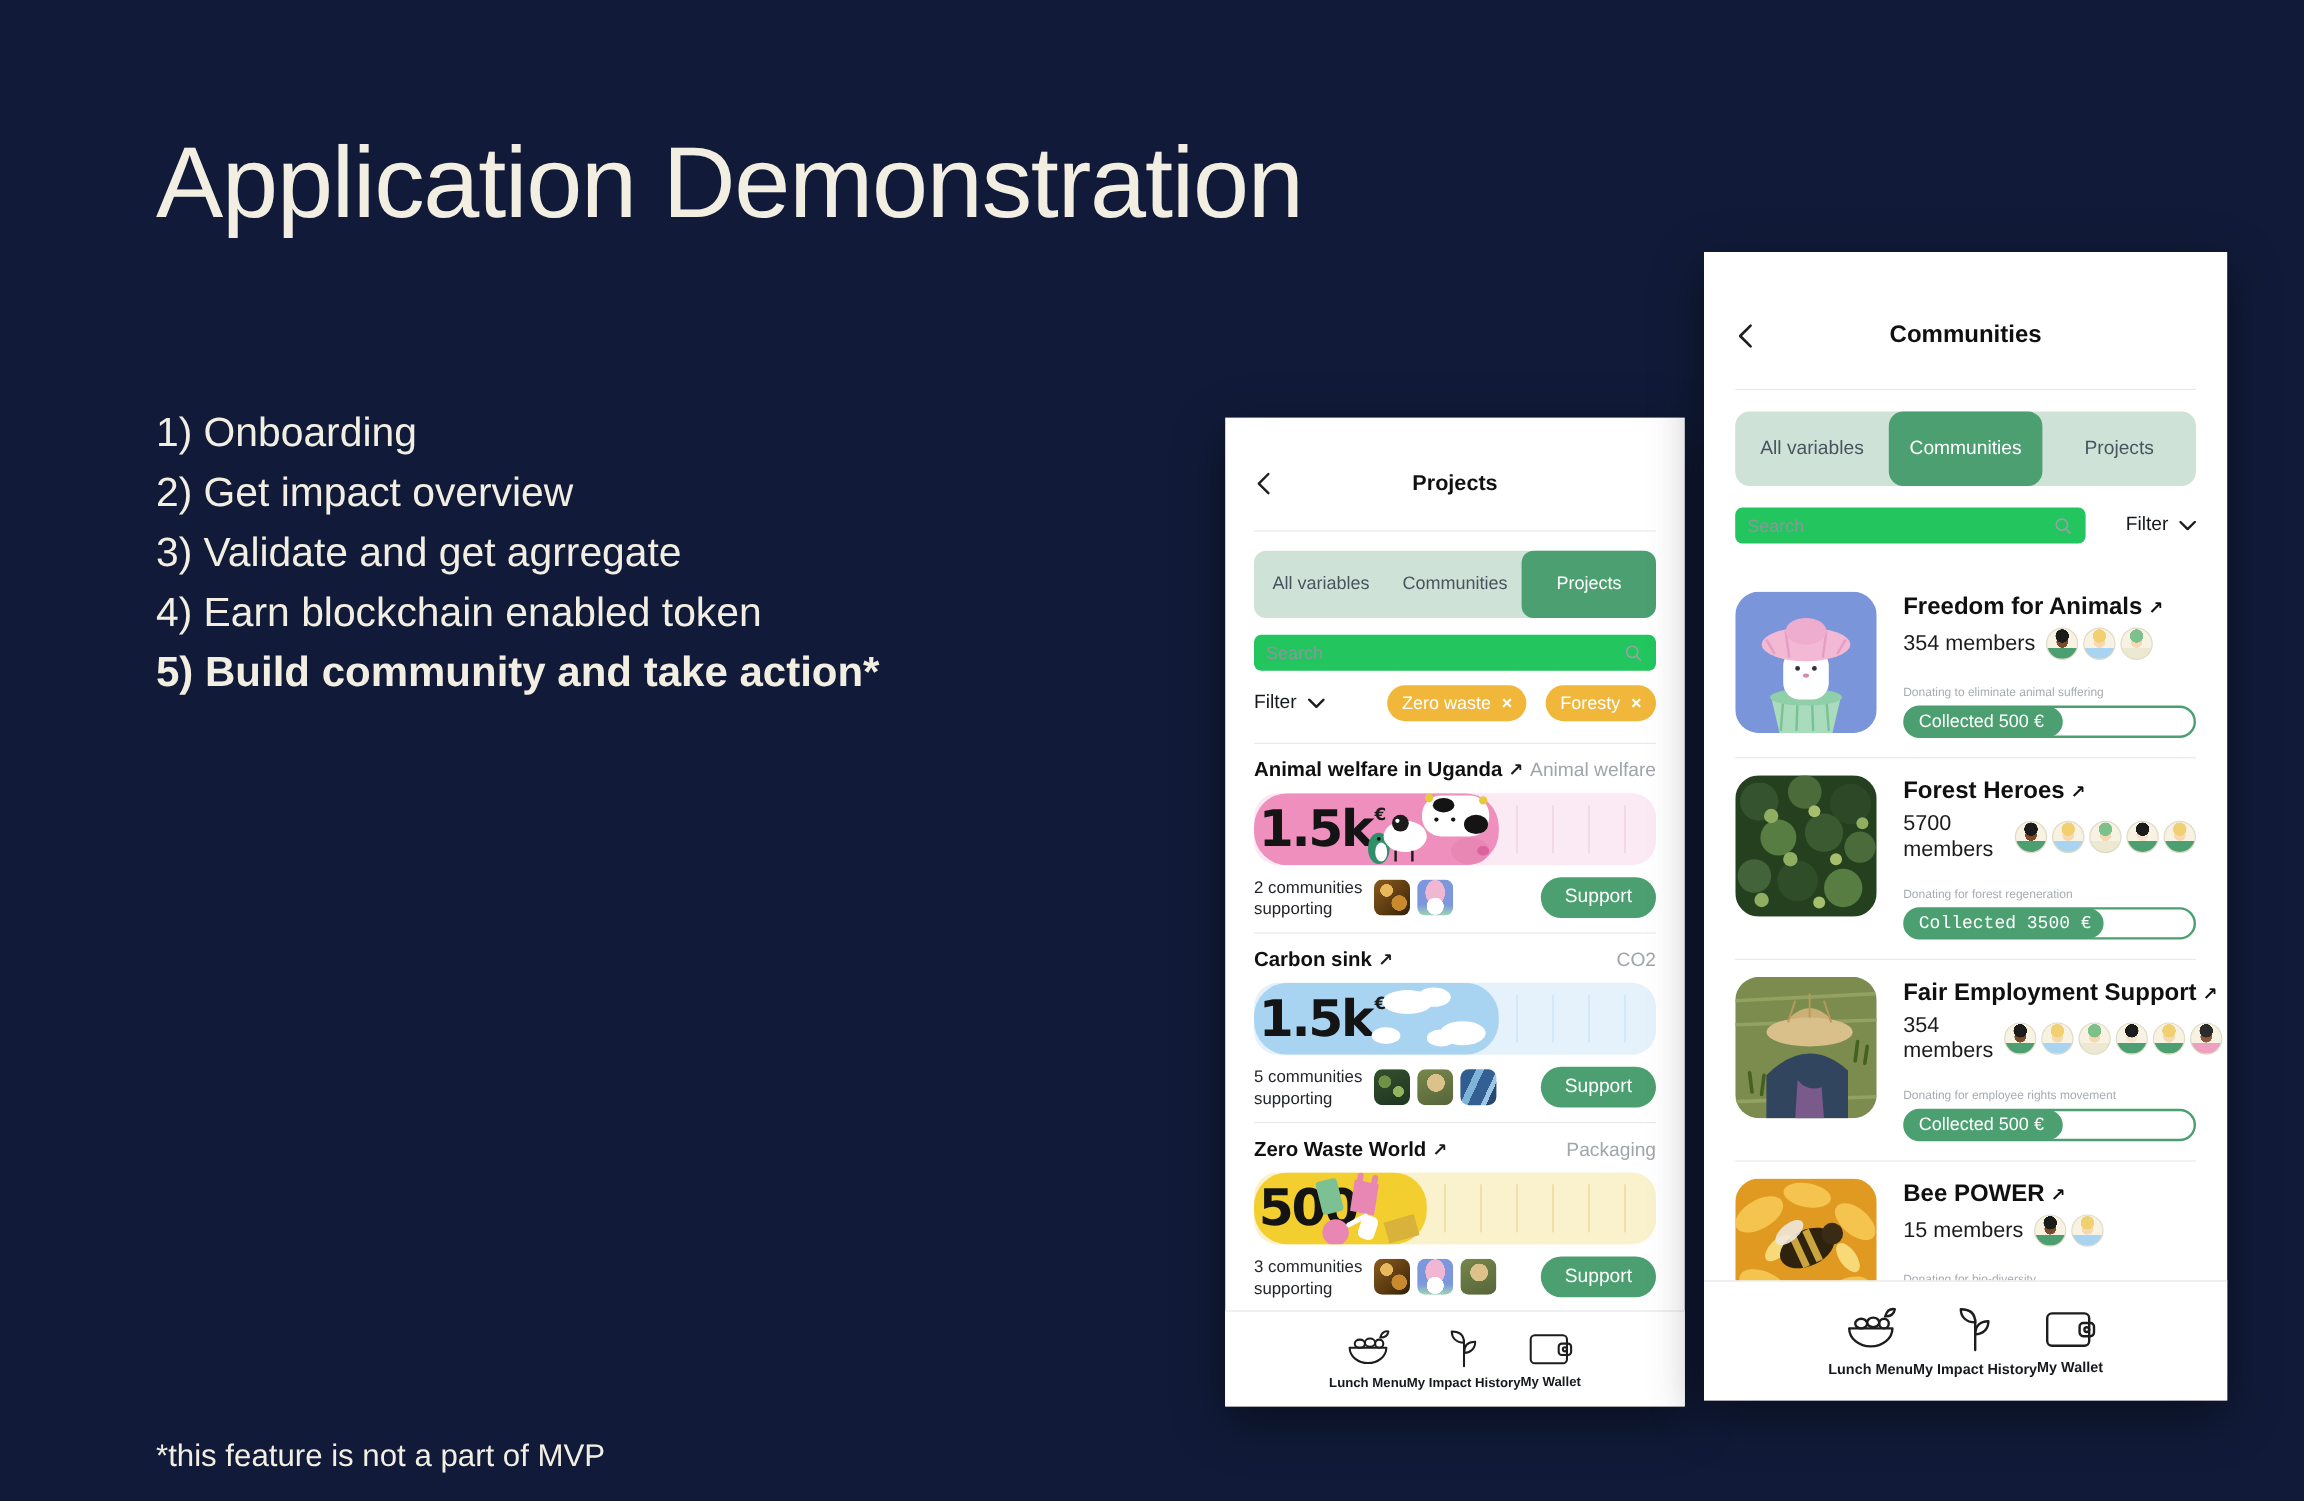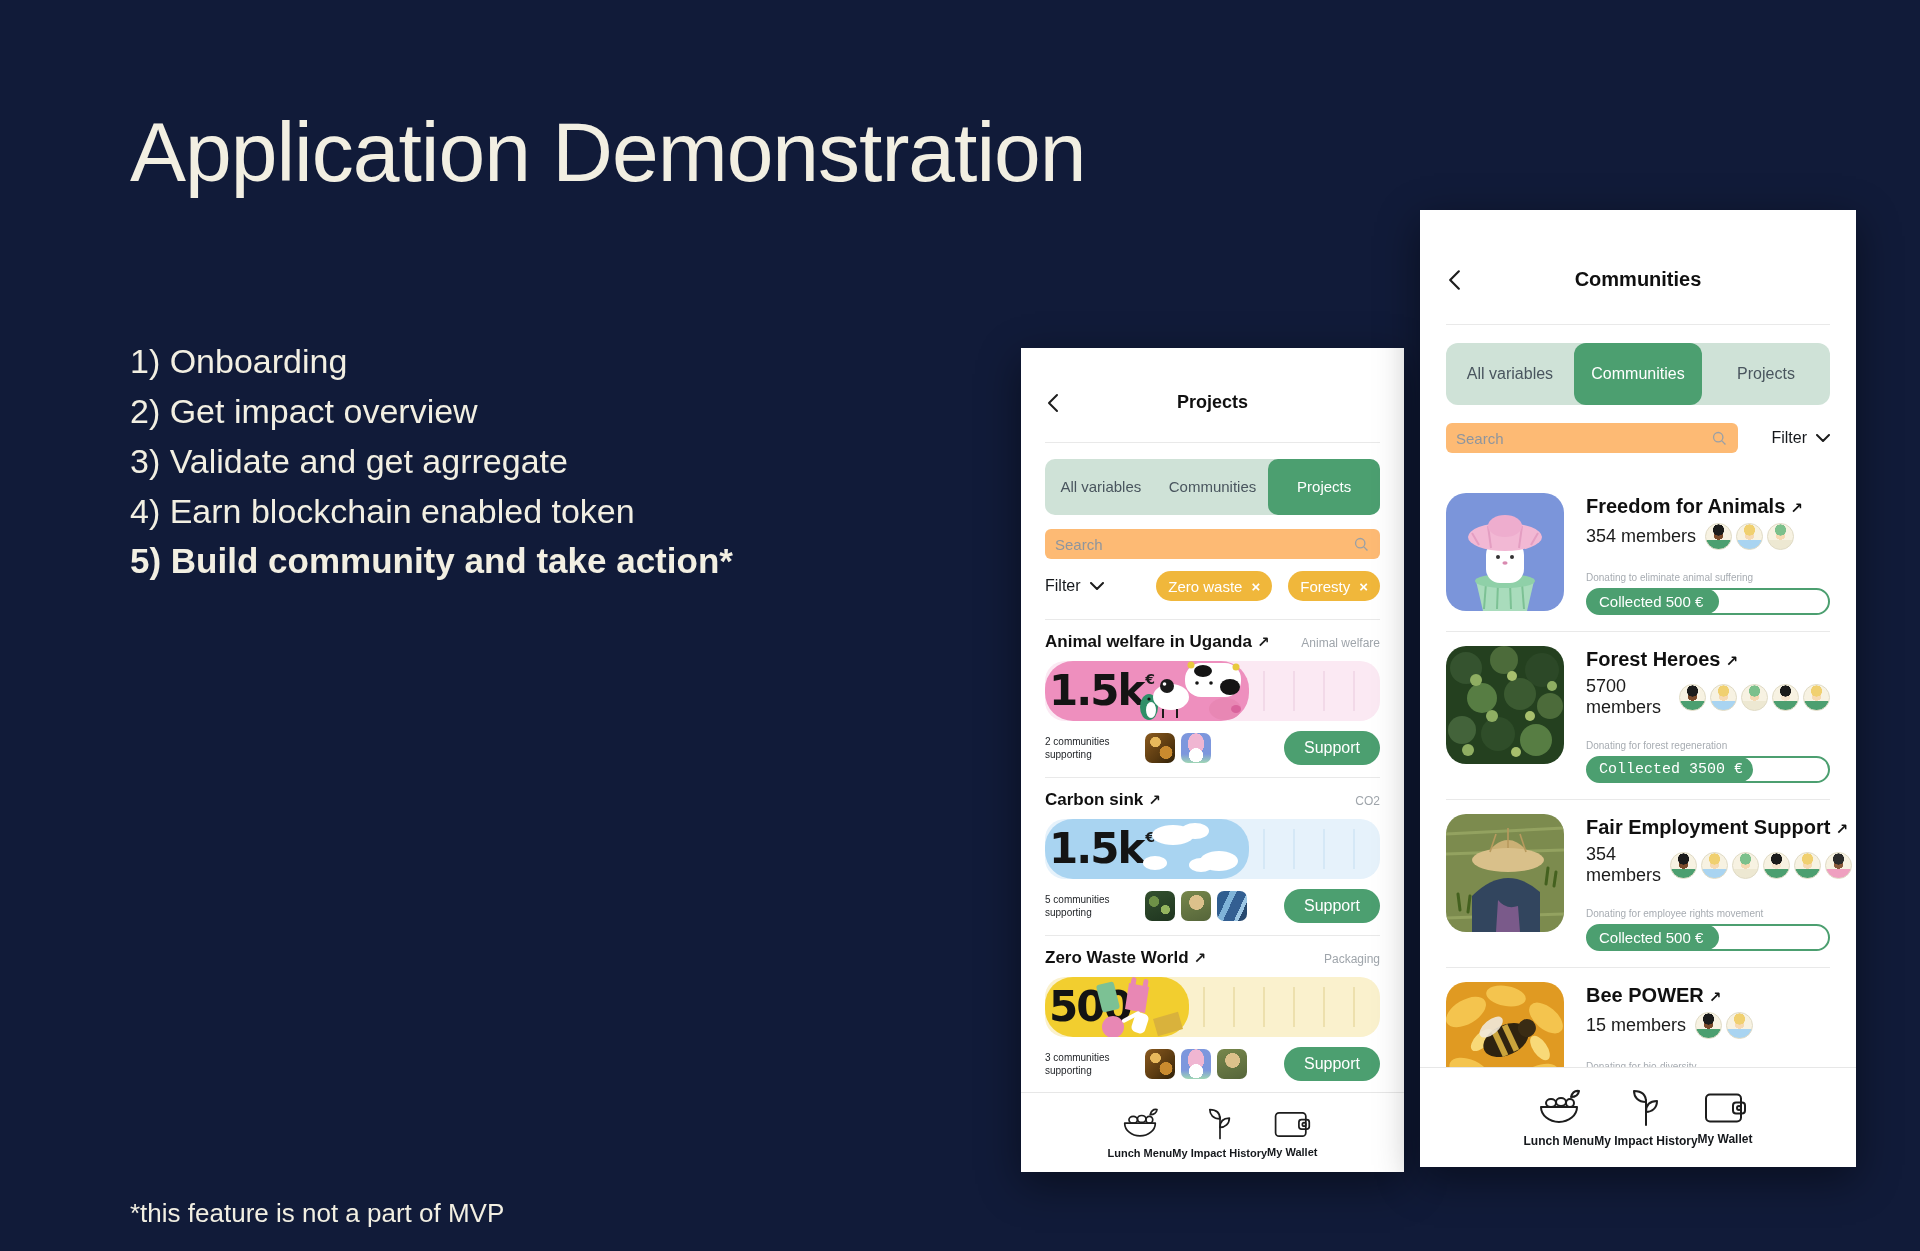--- a/index.html
+++ b/index.html
@@ -30,49 +30,49 @@
   
   .seg{display:flex;border-radius:10px;background:#CFE2D7;text-align:center}
   .phone--projects .seg{margin-top:16px;height:56px}
   .phone--communities .seg{margin-top:18px;height:62px;border-radius:12px}
   .seg-item{flex:1;display:flex;align-items:center;justify-content:center;font-size:15px;color:#49555e;padding:0 6px;line-height:1.15;cursor:pointer}
   .phone--communities .seg-item{font-size:16px}
   .seg-item.selected{background:#4C9F70;color:#fff;border-radius:10px;font-weight:400}
   .phone--communities .seg-item.selected{border-radius:12px}
 
   
-  .search{display:flex;align-items:center;background:#fdba74;border-radius:6px;padding:0 10px;height:30px}
+  .search{display:flex;align-items:center;background:#22c55e;border-radius:6px;padding:0 10px;height:30px}
   .phone--projects .search{margin-top:14px}
   .search input{flex:1;border:none;background:transparent;outline:none;font-size:15px;font-family:inherit;color:#50565e}
   .search input::placeholder{color:#8E959E;opacity:1}
   .search-row{display:flex;align-items:center;margin-top:18px}
   .search-row .search{flex:0 0 292px;height:30px}
   .filter{display:flex;align-items:center;gap:9px;font-size:16px;color:#15181c;cursor:pointer}
   .filter-row{display:flex;align-items:center;margin-top:12px;height:30px}
   .chip-group{margin-left:auto;display:flex;gap:16px}
   .chip{display:flex;align-items:center;gap:9px;background:#F0B73B;color:#fff;border-radius:15px;height:30px;padding:0 12px;font-size:15px;cursor:pointer}
   .chip .x{font-size:15px;font-weight:700}
   .search-row .filter{margin-left:auto}
 
   
   .p-card .title-row{display:flex;align-items:baseline;margin-top:12px}
   .p-title{font-size:17px;font-weight:700;color:#101010}
   .arrow{font-family:"DejaVu Sans",sans-serif;font-weight:700;font-size:15px;margin-left:5px}
-  .p-cat{margin-left:auto;font-size:12px;color:#9FA5AB}
+  .p-cat{margin-left:auto;font-size:16px;color:#9FA5AB}
   .bar{position:relative;margin-top:9px;height:60px;border-radius:20px;background:var(--track);overflow:hidden}
   .bar::after{content:"";position:absolute;left:10px;right:10px;top:10px;bottom:10px;background:repeating-linear-gradient(90deg,transparent 0 28px,var(--tick) 28px 30px)}
   .bar-fill{position:absolute;left:0;top:0;bottom:0;border-radius:28px;background:var(--fill);display:flex;align-items:center;padding-left:4px;z-index:1}
   .amt{font-family:"DejaVu Sans",sans-serif;font-weight:800;font-size:42px;letter-spacing:-2px;color:#141414;line-height:1}
   .amt-cur{font-size:14px;font-weight:700;vertical-align:top;position:relative;top:-12px;left:2px;font-family:"DejaVu Sans",sans-serif}
   .bar-art{position:absolute;right:0;top:0;height:100%;z-index:2}
   .bar--pink{--fill:#EE8FBE;--track:#FBE9F3;--tick:#F2D9E8}
   .bar--blue{--fill:#A9D4F1;--track:#E6F2FB;--tick:#D5E8F6}
   .bar--yellow{--fill:#F2CE2F;--track:#FAF1CD;--tick:#EDE0AD}
   .support-row{display:flex;align-items:center;margin-top:10px;height:34px}
-  .supporting{width:92px;font-size:10px;line-height:1.3;color:#23262a}
+  .supporting{width:92px;font-size:14px;line-height:1.3;color:#23262a}
   .sav-group{display:flex;gap:6px;margin-left:8px}
   .sav{width:30px;height:30px;border-radius:7px}
   .sav--amber{background:radial-gradient(circle at 35% 30%,#e8b95c 0 18%,transparent 19%),radial-gradient(circle at 70% 65%,#c98a2e 0 22%,transparent 23%),linear-gradient(135deg,#8a5a1f,#5a3a10 60%,#2e2008)}
   .sav--cat{background:radial-gradient(circle at 50% 74%,#ffffff 0 26%,transparent 27%),radial-gradient(ellipse at 50% 36%,#f0b6d2 0 38%,transparent 39%),linear-gradient(180deg,#7d97dd 70%,#9fd6b4 100%)}
   .sav--forest{background:radial-gradient(circle at 30% 35%,#6e9147 0 18%,transparent 19%),radial-gradient(circle at 68% 62%,#93b45e 0 16%,transparent 17%),linear-gradient(160deg,#33502e,#1f3520)}
   .sav--farmer{background:radial-gradient(circle at 52% 38%,#dcc18b 0 30%,transparent 31%),linear-gradient(160deg,#77874b,#55653a)}
   .sav--water{background:linear-gradient(115deg,#2f5d8f 0 30%,#7fb3d8 30% 45%,#335f92 45% 70%,#9cc6e4 70% 80%,#27496f 80%)}
   .support-btn{margin-left:auto;height:34px;padding:0 20px;border:none;border-radius:17px;background:#4C9F70;color:#fff;font-size:16px;font-family:inherit;cursor:pointer}
   .p-card .divider{margin-top:12px}
   .clipped-title{margin-top:6px;font-size:17px;font-weight:700;color:#101010}

